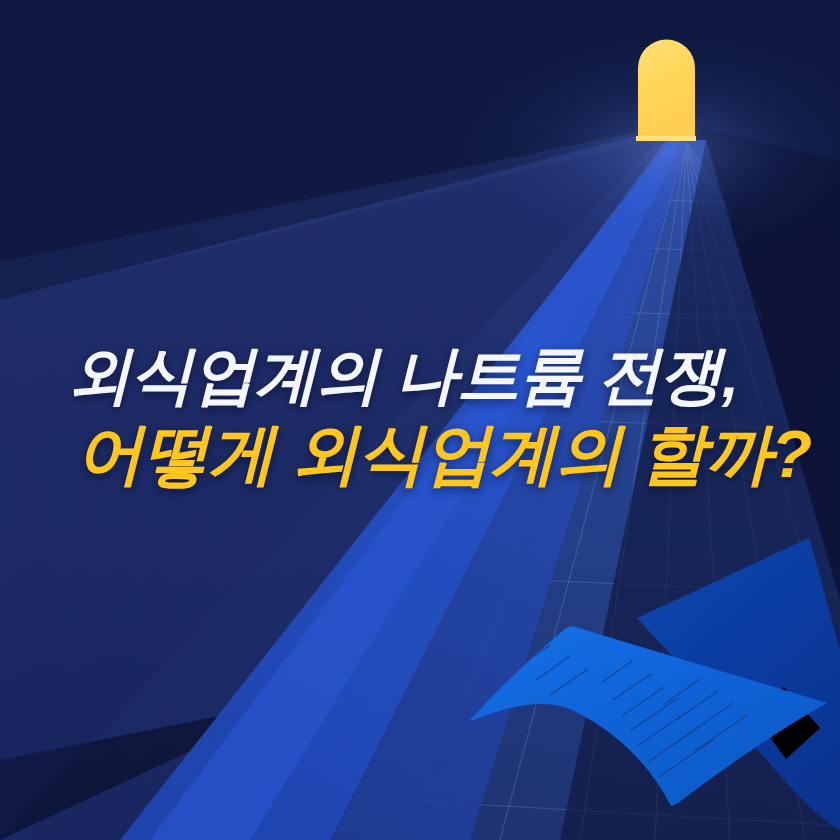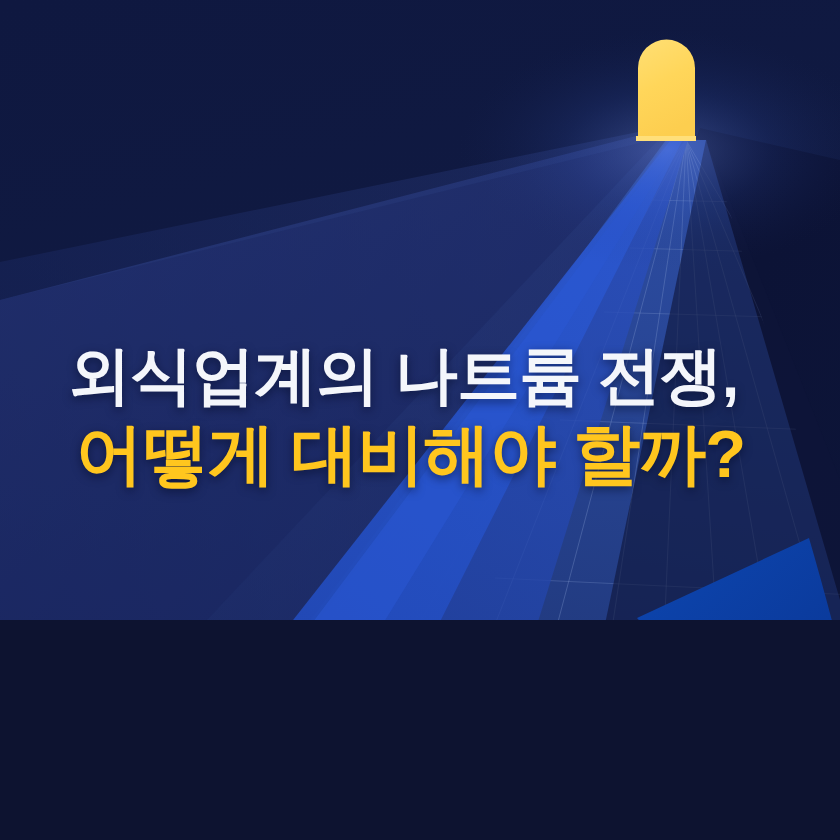--- a/index.html
+++ b/index.html
@@ -6,24 +6,25 @@
   html, body {
     margin: 0;
     padding: 0;
     background: #0d1330;
   }
   * { box-sizing: border-box; }
 
   #card {
     position: relative;
     width: 840px;
-    height: 620px;
+    height: 840px;
     overflow: hidden;
     background: #4c1d95;
     font-family: "Liberation Sans", "DejaVu Sans", sans-serif;
+    font-style: italic;
   }
 
   #card svg.layer {
     position: absolute;
     inset: 0;
     width: 840px;
     height: 840px;
     display: block;
   }
 
@@ -180,21 +181,21 @@
       <ellipse cx="668" cy="150" rx="210" ry="120" fill="url(#gGlow)"></ellipse>
 
       <path d="M 638 140 L 638 68 A 28.5 28.5 0 0 1 695 68 L 695 140 Z" fill="url(#gLamp)"></path>
       <rect x="636" y="136" width="60" height="5" fill="#ffdf7a"></rect>
 
     </g>
   </svg>
 
   <div id="headline">
     <span class="hl-line" id="hl-line-1">외식업계의 나트륨 전쟁,</span>
-    <span class="hl-line" id="hl-line-2">어떻게 대비해야 할까?</span>
+    <span class="hl-line" id="hl-line-2">어떻게 외식업계의 할까?</span>
   </div>
 
   <svg class="layer" style="z-index:60" viewBox="0 0 840 840" preserveAspectRatio="none">
     <defs>
       <linearGradient id="gPaperBack" x1="0" y1="0" x2="0.6" y2="1">
         <stop offset="0" stop-color="#0d46b0"></stop>
         <stop offset="0.55" stop-color="#0b3c9f"></stop>
         <stop offset="1" stop-color="#0a3490"></stop>
       </linearGradient>
       <linearGradient id="gPaperFront" x1="0.05" y1="0" x2="0.9" y2="1">

